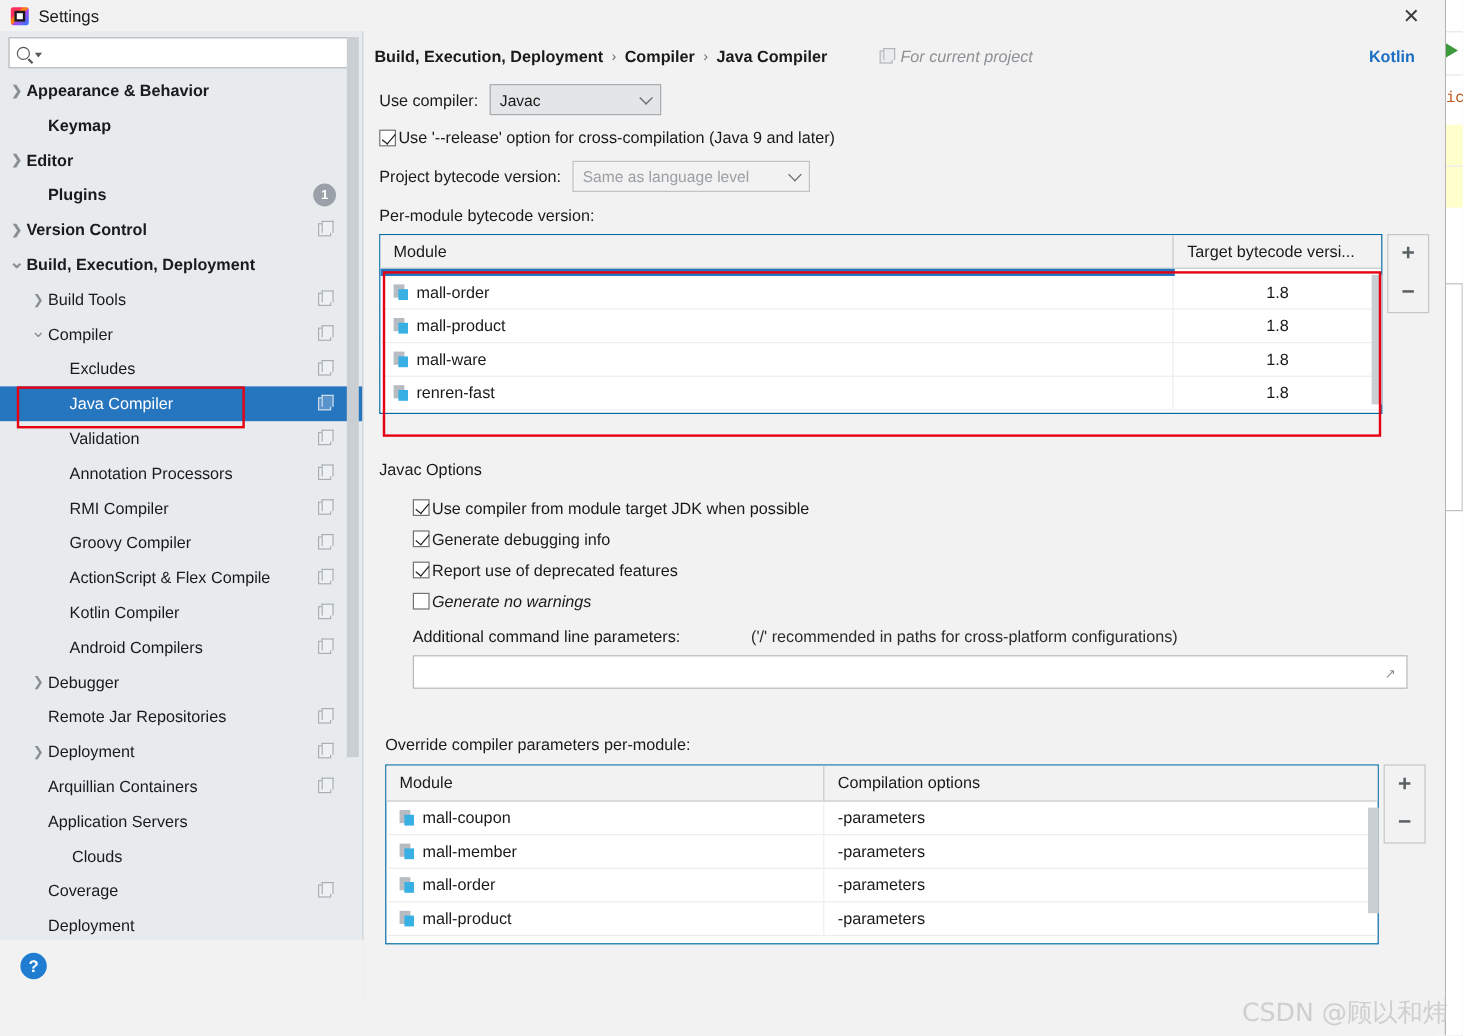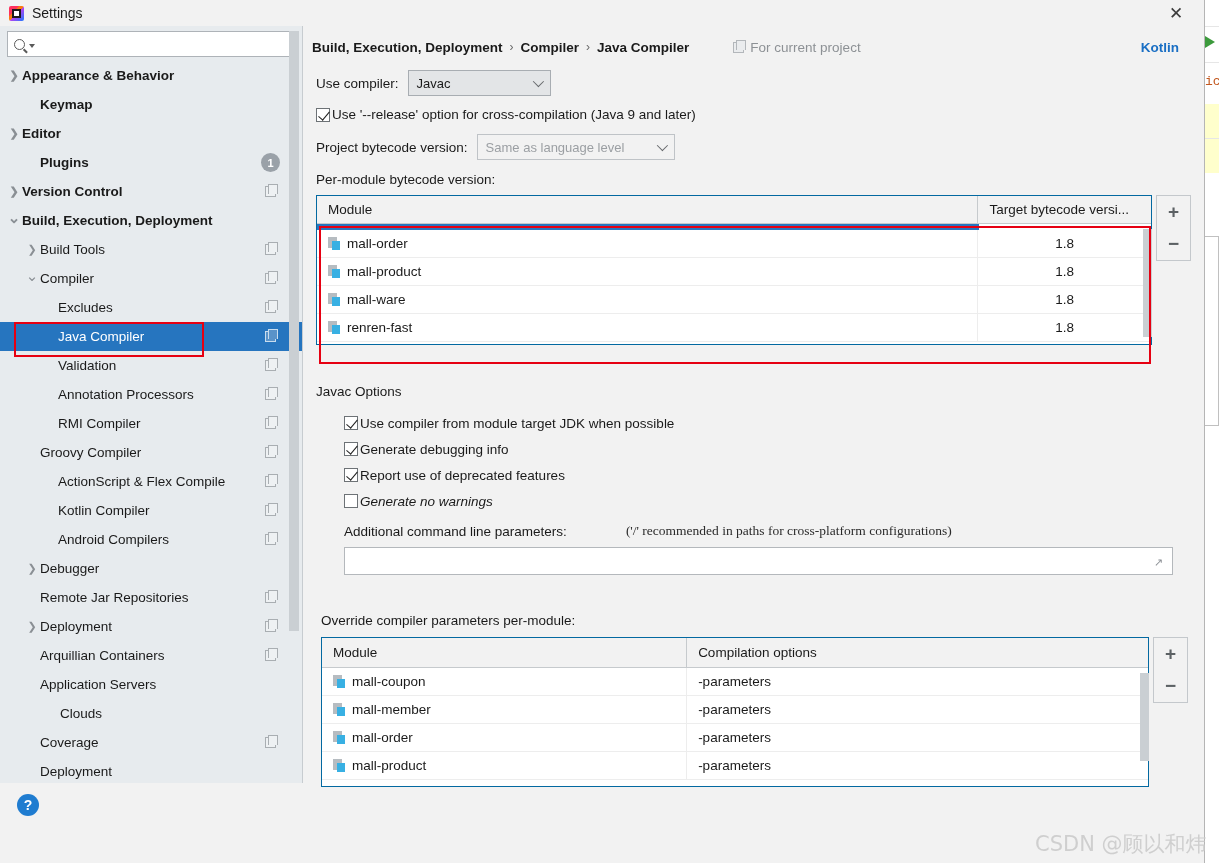--- a/index.html
+++ b/index.html
@@ -145,21 +145,21 @@
   #main { flex:1; position:relative; background:#f2f2f2; padding:0; }
 
   #breadcrumb-row {
     display:flex; align-items:center; height:34px; padding:0 0 0 9px; margin-top:4px;
     position:relative;
   }
   .crumb { font-weight:bold; font-size:13.5px; color:#1a1a1a; }
   .crumb-sep { color:#6a6a6a; margin:0 7px; font-size:12px; }
   #for-project {
     display:flex; align-items:center; gap:6px; margin-left:44px;
-    color:#8d9195; font-size:13.5px;
+    color:#8d9195; font-size:13.5px;font-style:italic;
   }
   #for-project .copy-glyph2 {
     position:relative; width:11px; height:11px; border:1px solid #b3b7bb; background:#eaecee;
   }
   #for-project .copy-glyph2:after {
     content:""; position:absolute; left:2px; top:-3px; width:8px; height:9px;
     border:1px solid #b3b7bb; border-bottom:none; background:#eaecee;
   }
   #reset-link {
     position:absolute; right:25px; color:#1a6fc4; font-weight:bold;
@@ -231,21 +231,21 @@
   .jtext {
     height:28px; border:1px solid #b4b8bc; background:#fff; position:relative;
     display:flex; align-items:center; padding:0 24px 0 8px;
   }
   .jtext .expand-ico {
     position:absolute; right:7px; width:11px; height:11px; color:#8d9196; font-size:11px;
   }
   .jtext input { border:0; outline:none; width:100%; font-family:"Liberation Sans", sans-serif; font-size:13px; }
 
   .section-label { font-size:13.5px; color:#1a1a1a; }
-  .hint { color:#2b2b2b; font-size:13.5px;font-family:Liberation Serif, serif; }
+  .hint { color:#2b2b2b; font-size:13.5px; }
 
   
   .redbox { position:absolute; border:2.5px solid #e60012; pointer-events:none; z-index:40; }
 
   
   #btnbar { position:absolute; left:0; bottom:0; width:1205px; height:58px; }
 
   #watermark {
     position:absolute; left:1035px; top:830px; font-size:21px; color:#cfcfcf;
     z-index:60; white-space:nowrap; pointer-events:none;
@@ -341,21 +341,21 @@
           <div class="tree-row" style="padding-left: 42px;">
             <span class="arrow none"></span>
             <span class="tree-label">Annotation Processors</span>
             <span class="copy-glyph"></span>
           </div>
           <div class="tree-row" style="padding-left: 42px;">
             <span class="arrow none"></span>
             <span class="tree-label">RMI Compiler</span>
             <span class="copy-glyph"></span>
           </div>
-          <div class="tree-row" style="padding-left: 24px;">
+          <div class="tree-row" style="padding-left: 42px;">
             <span class="arrow none"></span>
             <span class="tree-label">Groovy Compiler</span>
             <span class="copy-glyph"></span>
           </div>
           <div class="tree-row" style="padding-left: 42px;">
             <span class="arrow none"></span>
             <span class="tree-label">ActionScript &amp; Flex Compile</span>
             <span class="copy-glyph"></span>
           </div>
           <div class="tree-row" style="padding-left: 42px;">

